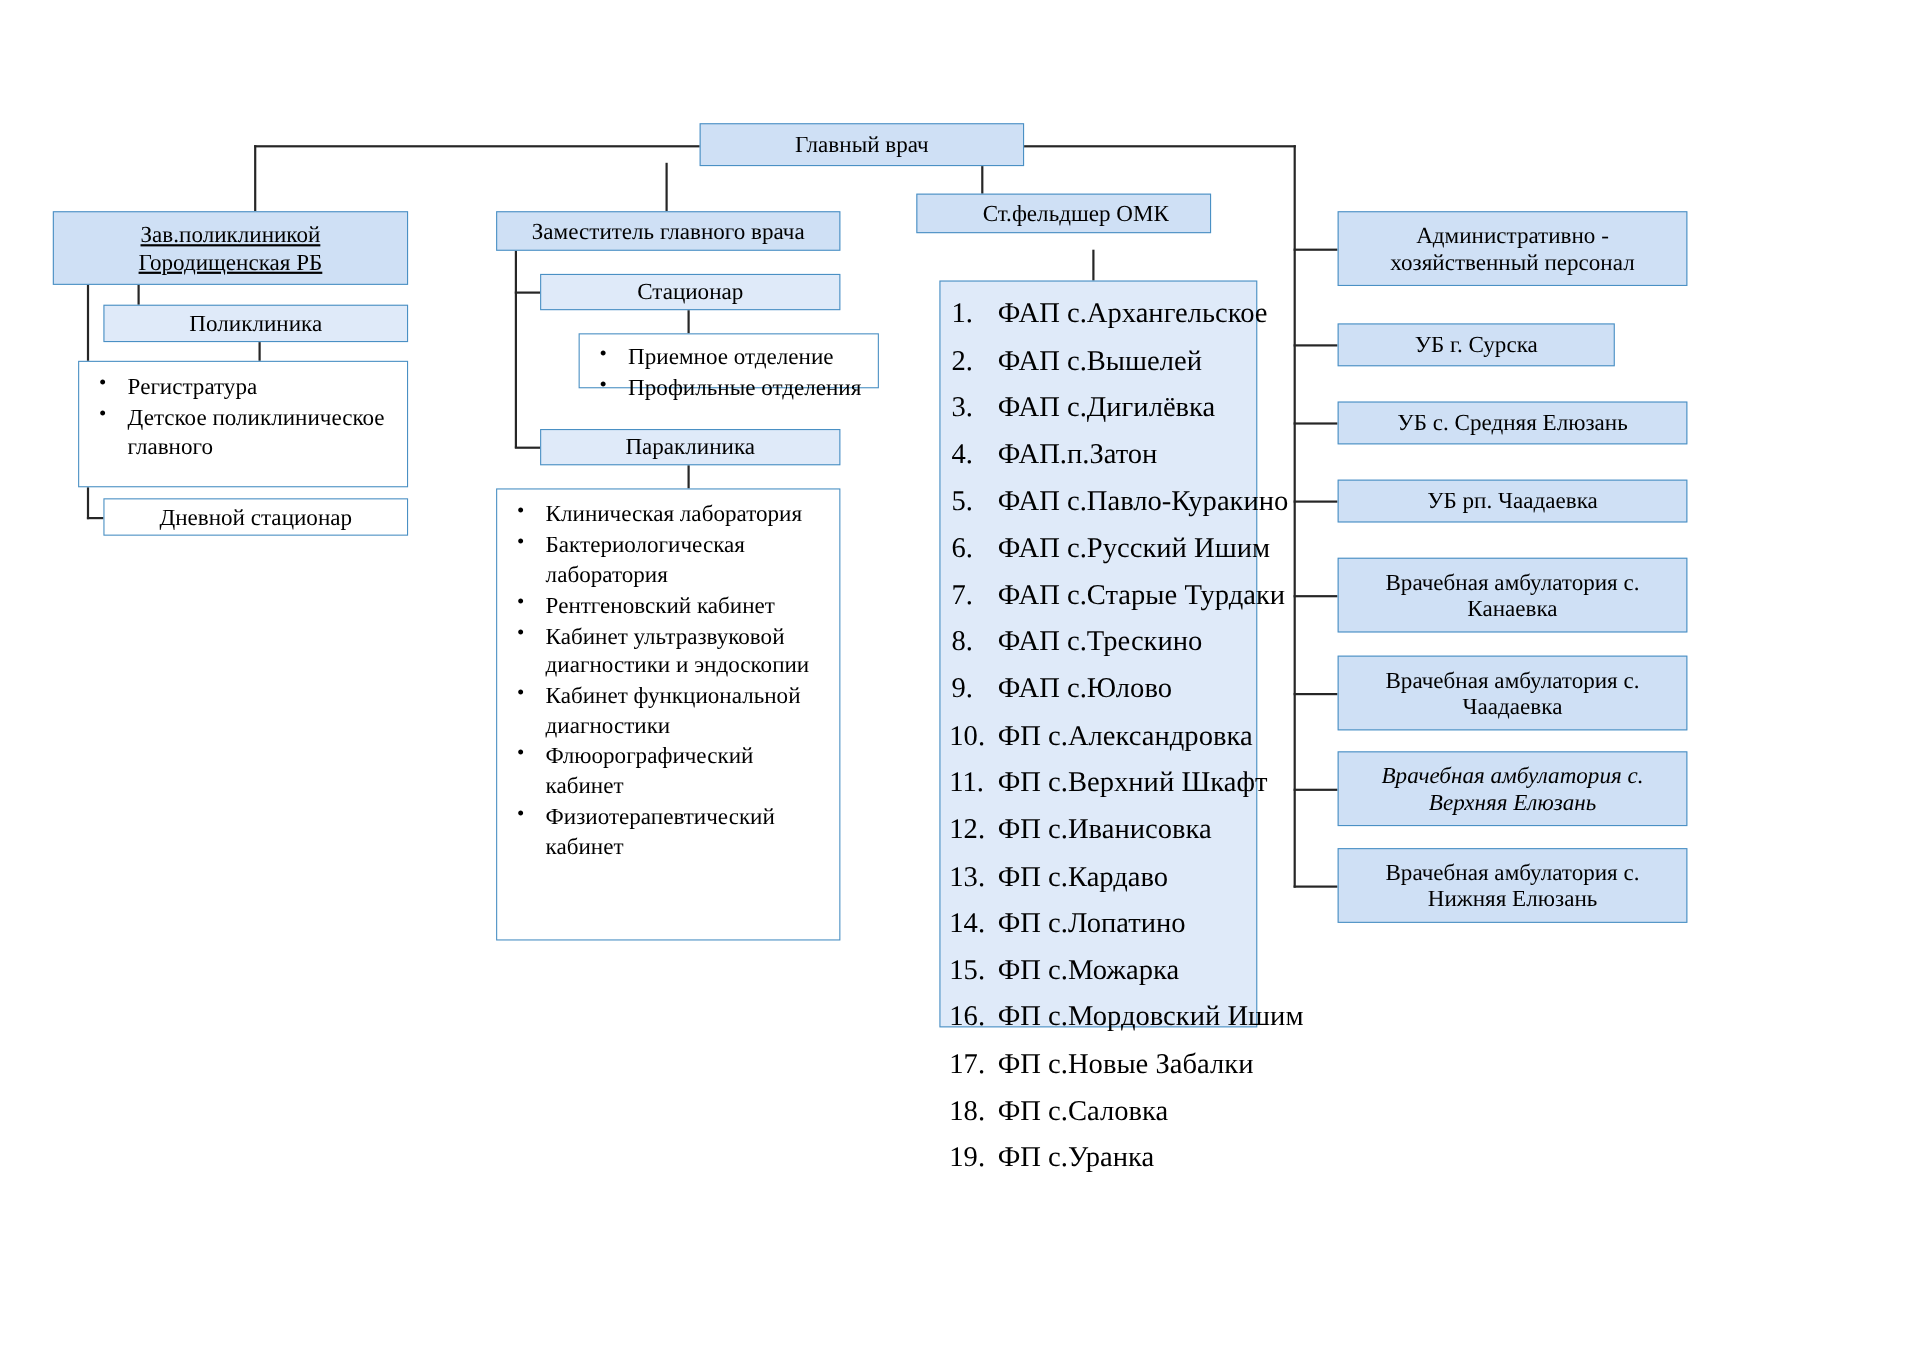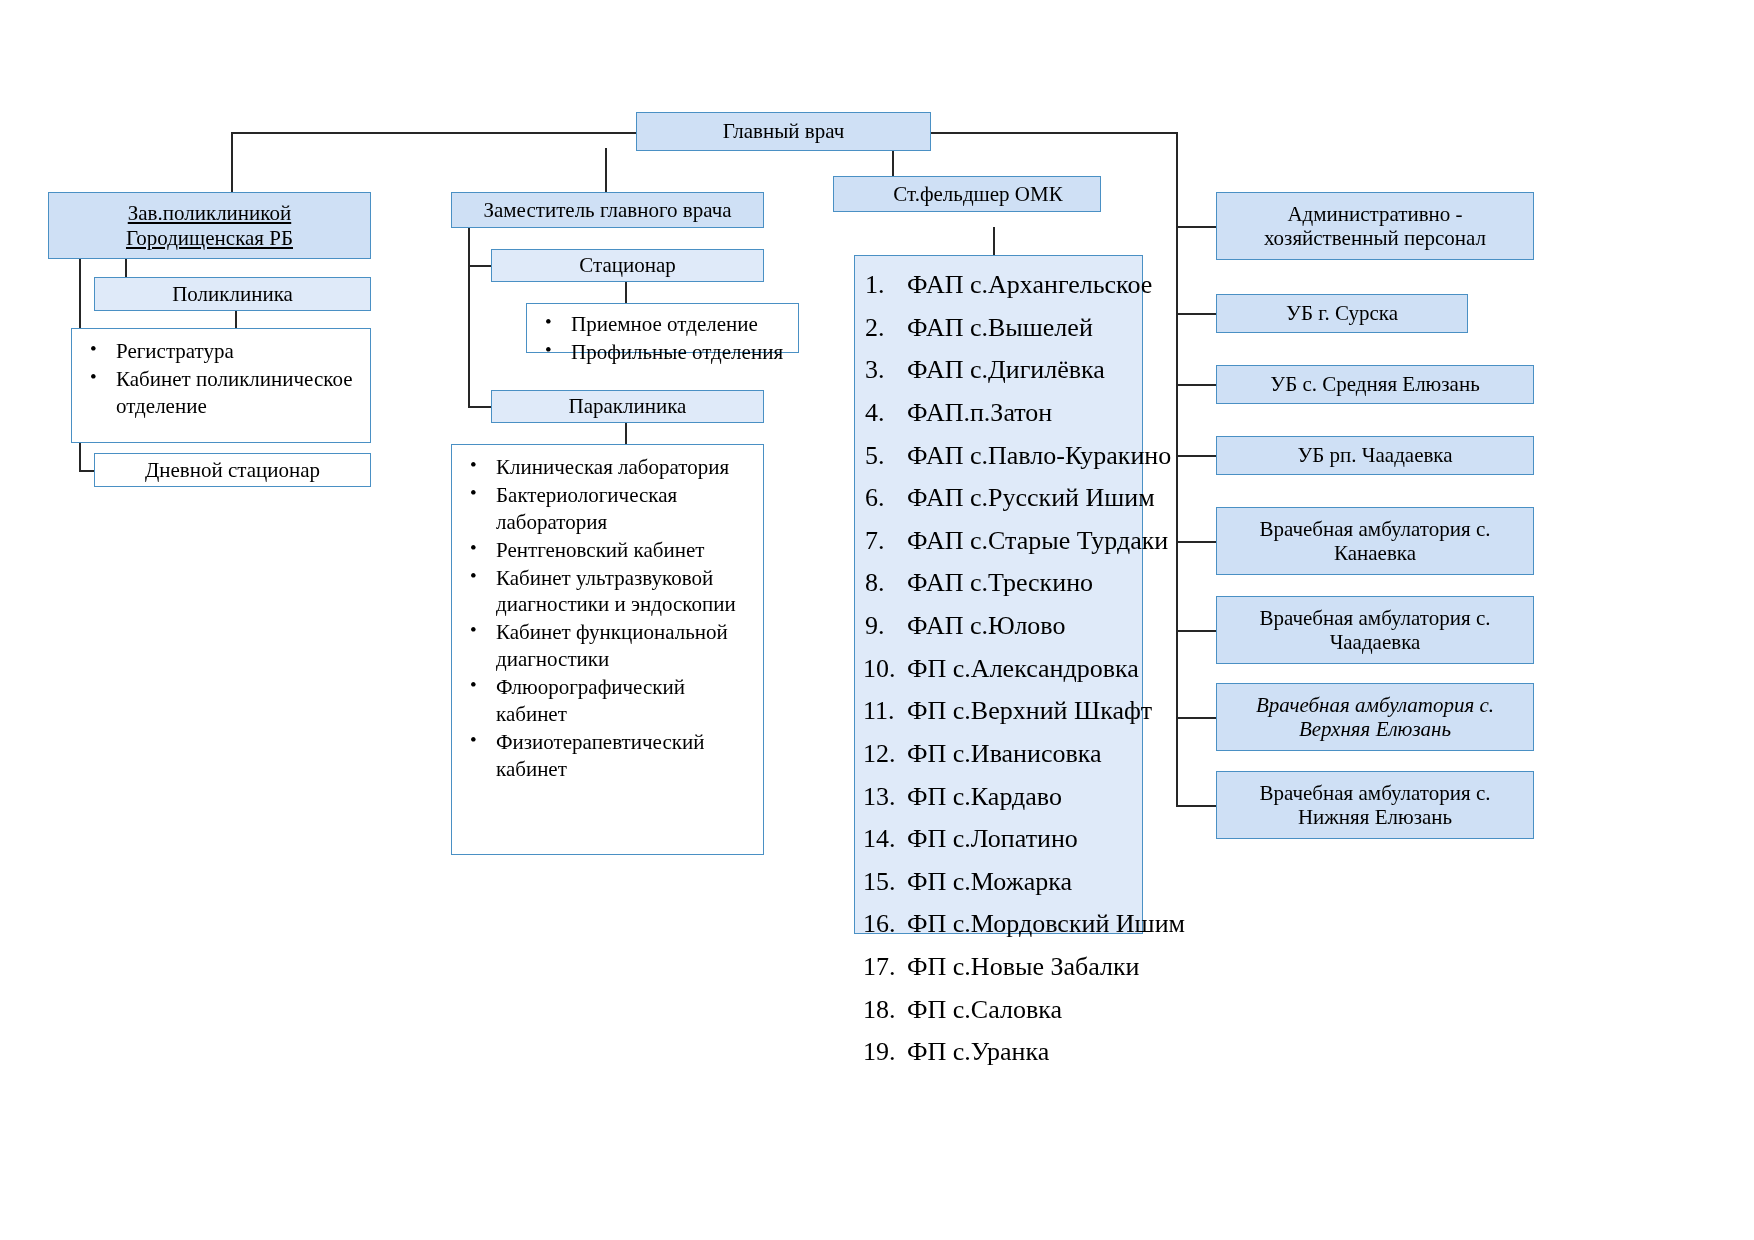--- a/index.html
+++ b/index.html
@@ -144,21 +144,21 @@
 Городищенская РБ</span>
   </div>
 
   <div class="box light" style="left:94px; top:277px; width:277px; height:34px;">
     <span>Поликлиника</span>
   </div>
 
   <div class="box white listbox" style="left:71px; top:328px; width:300px; height:115px; padding-top:9px;">
     <ul class="bullets">
       <li>Регистратура</li>
-      <li>Кабинет поликлиническое отделение</li>
+      <li>Детское поликлиническое главного</li>
     </ul>
   </div>
 
   <div class="box white" style="left:94px; top:453px; width:277px; height:34px;">
     <span>Дневной стационар</span>
   </div>
 
   <div class="box" style="left:451px; top:192px; width:313px; height:36px;">
     <span>Заместитель главного врача</span>
   </div>

